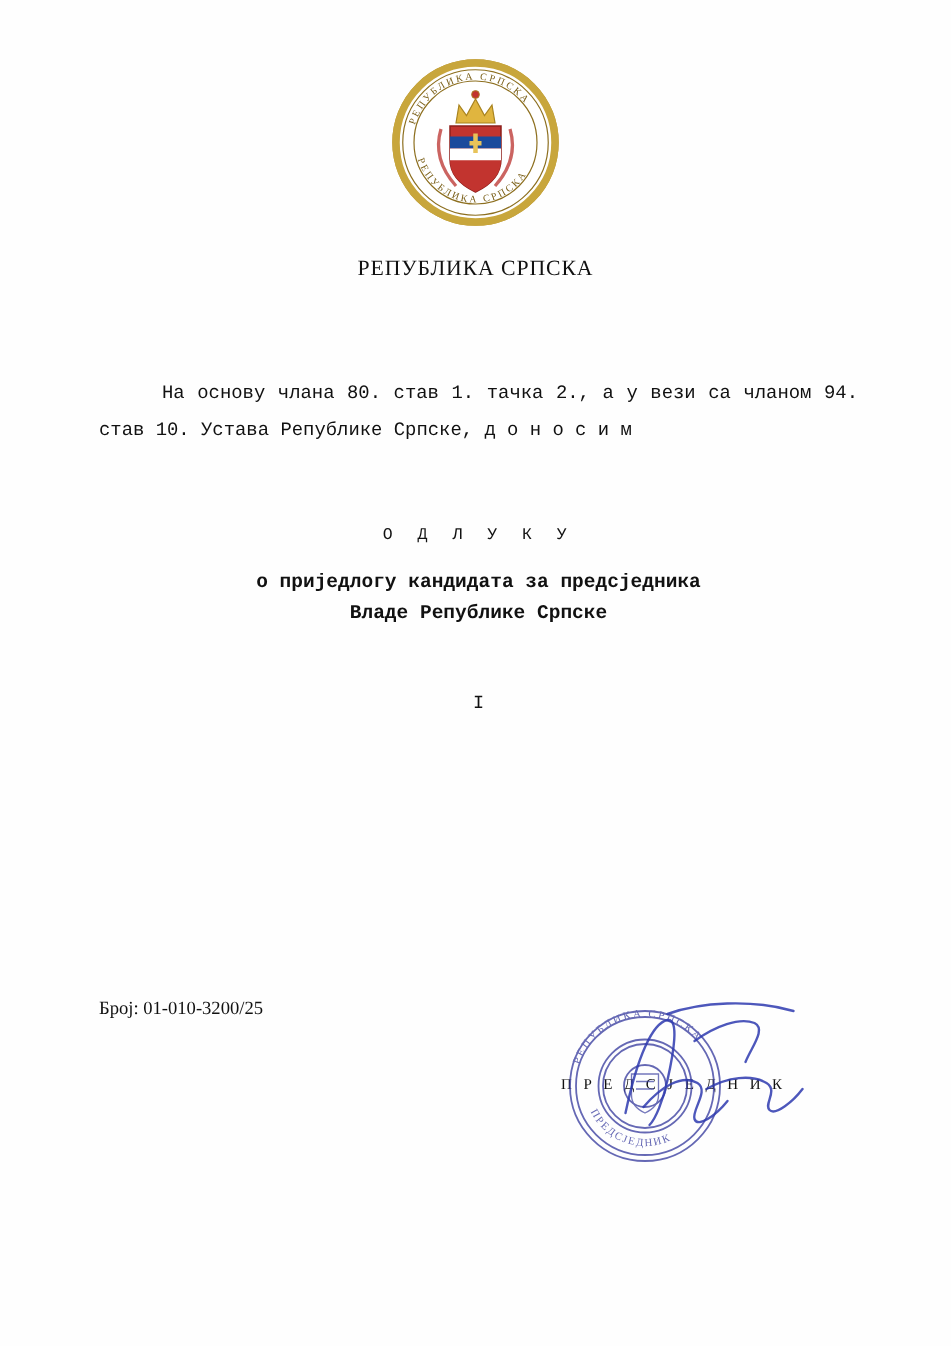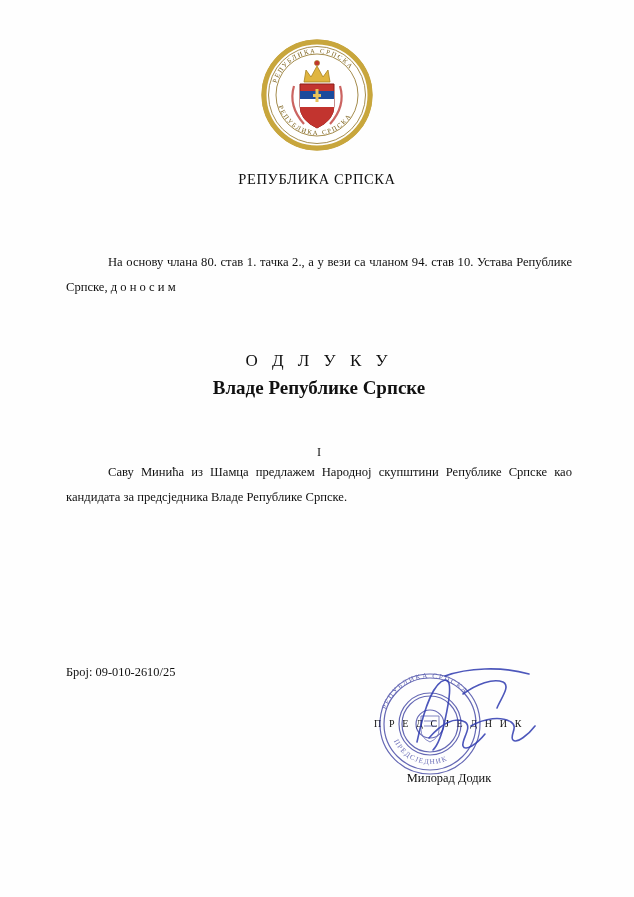--- a/index.html
+++ b/index.html
@@ -55,47 +55,48 @@
     font-size: 12.5px;
     letter-spacing: 0.3px;
   }
 
   
   .body-area {
     position: absolute;
     left: 66px;
     right: 62px;
     top: 250px;
+    font-family: Liberation Mono, monospace;
   }
 
   p.para {
     margin: 0;
     font-size: 12.6px;
     line-height: 1.95;
     text-align: justify;
     text-indent: 42px;
   }
 
   .title-block {
     margin-top: 52px;
     text-align: center;
   }
   .title-main {
-    font-size: 17px;
+    font-size: 11px;
     letter-spacing: 5px;
     font-weight: 400;
   }
   .title-sub1 {
     margin-top: 17px;
     font-size: 13px;
     font-weight: bold;
   }
   .title-sub2 {
     margin-top: 6px;
-    font-size: 19px;
+    font-size: 13px;
     font-weight: bold;
   }
 
   .section-num {
     margin-top: 46px;
     text-align: center;
     font-size: 12.3px;
   }
   .section-body {
     margin-top: 18px;
@@ -198,35 +199,34 @@
   <div class="header">
     <div class="line1">РЕПУБЛИКА СРПСКА</div>
   </div>
 
   <div class="body-area">
 
     <p class="para">На основу члана 80. став 1. тачка 2., а у вези са чланом 94. став 10. Устава Републике Српске, д о н о с и м</p>
 
     <div class="title-block">
       <div class="title-main">О Д Л У К У</div>
+      <div class="title-sub1">о приједлогу кандидата за предсједника</div>
       <div class="title-sub2">Владе Републике Српске</div>
     </div>
 
     <div class="section-num">I</div>
-    <p class="para section-body">Саву Минића из Шамца предлажем Народној скупштини Републике Српске као кандидата за предсједника Владе Републике Српске.</p>
 
 
   </div>
 
   <div class="footer">
-    <div class="ref">Број: 09-010-2610/25</div>
+    <div class="ref">Број: 01-010-3200/25</div>
 
     <div class="sign-col">
       <div class="sign-title">П Р Е Д С Ј Е Д Н И К</div>
-      <div class="sign-name">Милорад Додик</div>
     </div>
   </div>
 
   <div class="stamp">
     <svg width="116" height="116" viewBox="0 0 116 116" xmlns="http://www.w3.org/2000/svg">
       <defs>
         <path id="stTop" d="M 12,58 A 46,46 0 0 1 104,58"></path>
         <path id="stBot" d="M 18,58 A 40,40 0 0 0 98,58"></path>
       </defs>
       <g stroke="#3b3fa0" fill="none" stroke-width="1.2">

